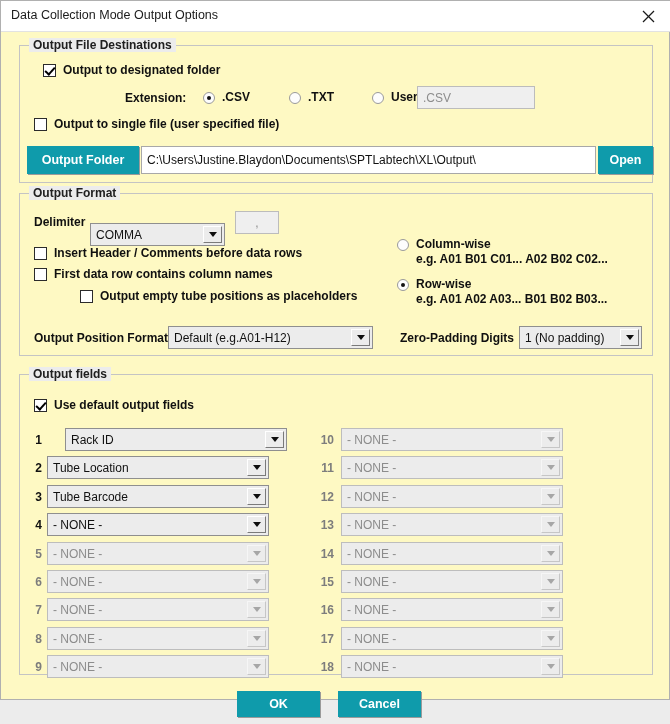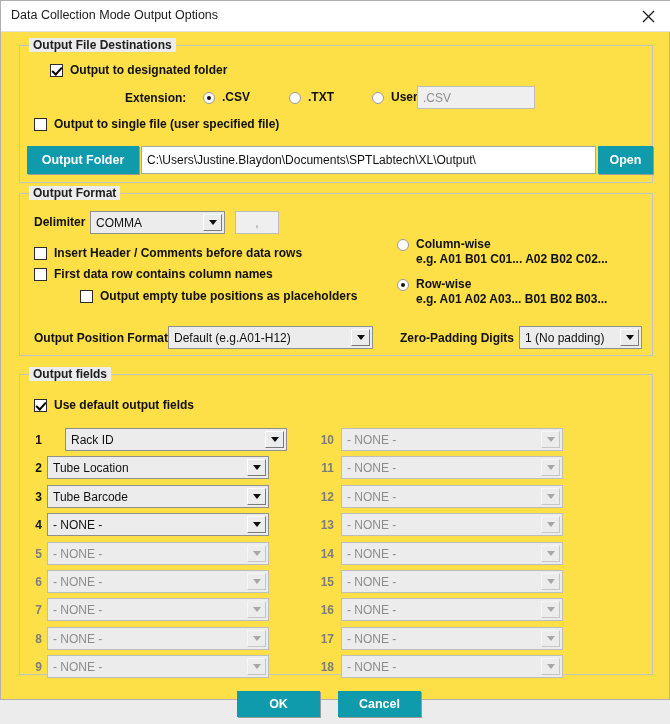--- a/index.html
+++ b/index.html
@@ -14,21 +14,21 @@
     font-size: 12px;
     color: #000000;
     background: #ececec;
   }
   #dialog {
     position: relative;
     width: 670px;
     height: 700px;
     box-sizing: border-box;
     border: 1px solid #b0b0b0;
-    background: #fde047;
+    background: #fef9c3;
   }
 
   
   #titlebar {
     position: absolute;
     left: 0; top: 0;
     width: 670px;
     height: 30px;
     background: #ffffff;
     border-bottom: 1px solid #e2e2e2;
@@ -269,21 +269,21 @@
         <line x1="1" y1="1" x2="12" y2="12" stroke="#1a1a1a" stroke-width="1.2"></line>
         <line x1="12" y1="1" x2="1" y2="12" stroke="#1a1a1a" stroke-width="1.2"></line>
       </svg>
     </div>
   </div>
 
   <div class="groupbox" style="left:18px; top:44px; width:634px; height:138px;">
     <div class="group-title">Output File Destinations</div>
   </div>
 
-  <div class="checkrow" style="left:38px; top:62px;padding-left:11px;">
+  <div class="checkrow" style="left:31px; top:62px;padding-left:11px;">
     <span class="cbx checked"></span>
     <span class="ctext">Output to designated folder</span>
   </div>
 
   <div class="lbl bold" style="left:124px; top:90px;">Extension:</div>
 
   <div class="radiorow" style="left:202px; top:89px;">
     <span class="rdo sel"></span>
     <span class="rtext">.CSV</span>
   </div>
@@ -310,21 +310,21 @@
   <div class="tbox" style="left:140px; top:145px; width:455px; height:28px;text-align:right;">C:\Users\Justine.Blaydon\Documents\SPTLabtech\XL\Output\</div>
 
   <div class="tealbtn" style="left:597px; top:145px; width:55px; height:28px;">Open</div>
 
   <div class="groupbox" style="left:18px; top:192px; width:634px; height:163px;">
     <div class="group-title">Output Format</div>
   </div>
 
   <div class="lbl bold" style="left:33px; top:214px;">Delimiter</div>
 
-  <div class="combo" style="left:89px; top:210px; width:135px; height:23px;">
+  <div class="combo" style="left:89px; top:222px; width:135px; height:23px;">
     <span class="ctxt">COMMA</span>
     <span class="arrow">
         <i></i>
       </span>
   </div>
 
   <div class="tbox disabled center" style="left:234px; top:210px; width:44px; height:23px;">,</div>
 
   <div class="checkrow" style="left:33px; top:245px;">
     <span class="cbx"></span>

